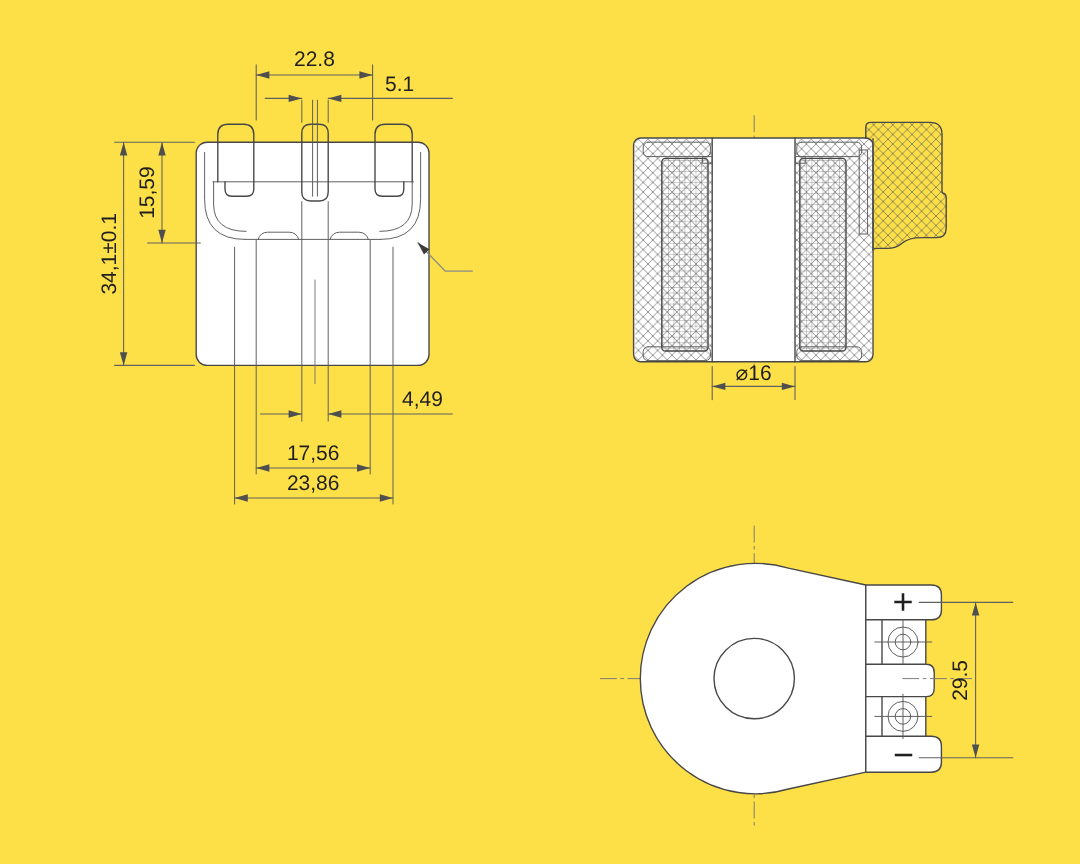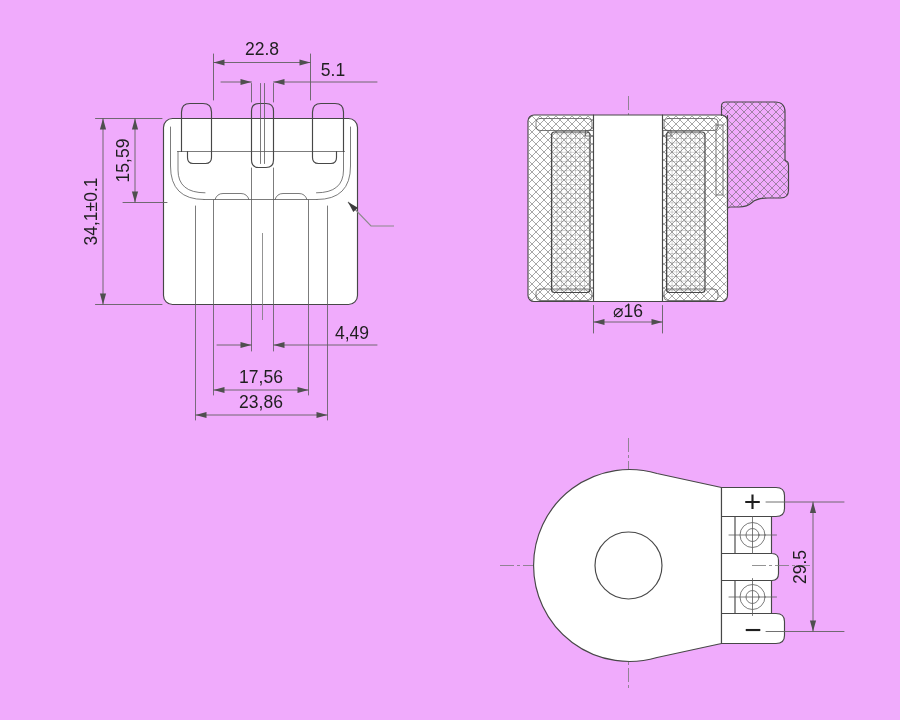--- a/index.html
+++ b/index.html
@@ -1,16 +1,16 @@
 <!DOCTYPE html>
 <html><head>
 <meta charset="utf-8">
 <style>
   html,body{margin:0;padding:0;background:#fff;}
-  #canvas{position:relative;width:900px;height:720px;background:#f0abfc;overflow:hidden;}
+  #canvas{position:relative;width:900px;height:720px;background:#fde047;overflow:hidden;}
   svg{display:block;}
   .part{stroke:#474747;stroke-width:1.15;fill:none;stroke-linejoin:round;stroke-linecap:round;}
   .partw{stroke:#474747;stroke-width:1.15;fill:#ffffff;stroke-linejoin:round;}
   .thin{stroke:#5a5a5a;stroke-width:0.8;fill:none;stroke-linecap:round;}
   .dim{stroke:#616161;stroke-width:0.9;fill:none;stroke-linecap:round;}
   .cl{stroke:#787878;stroke-width:0.8;fill:none;}
   .cldash{stroke:#787878;stroke-width:0.8;fill:none;stroke-dasharray:14 3 3 3;}
   .arr{fill:#4f4f4f;stroke:none;}
   .leader{stroke:#8a8a8a;stroke-width:1.1;fill:none;}
   .leaderarr{fill:#3c3c3c;stroke:none;}

